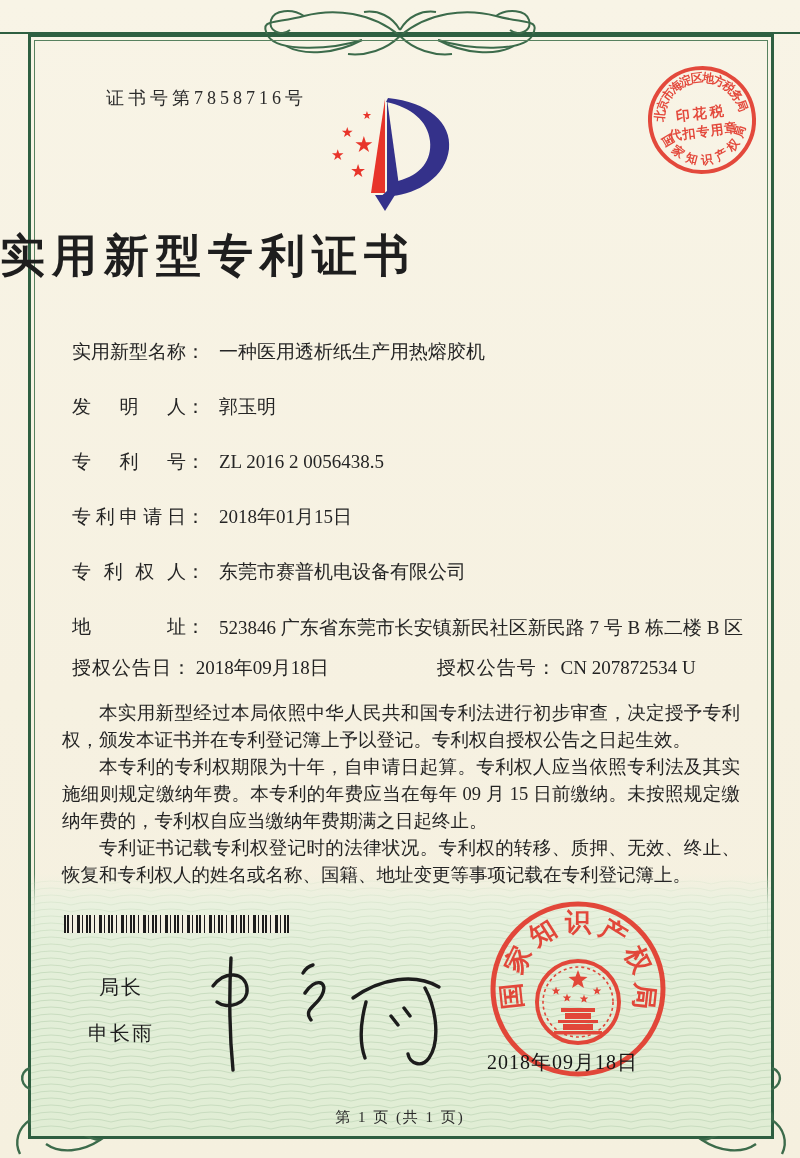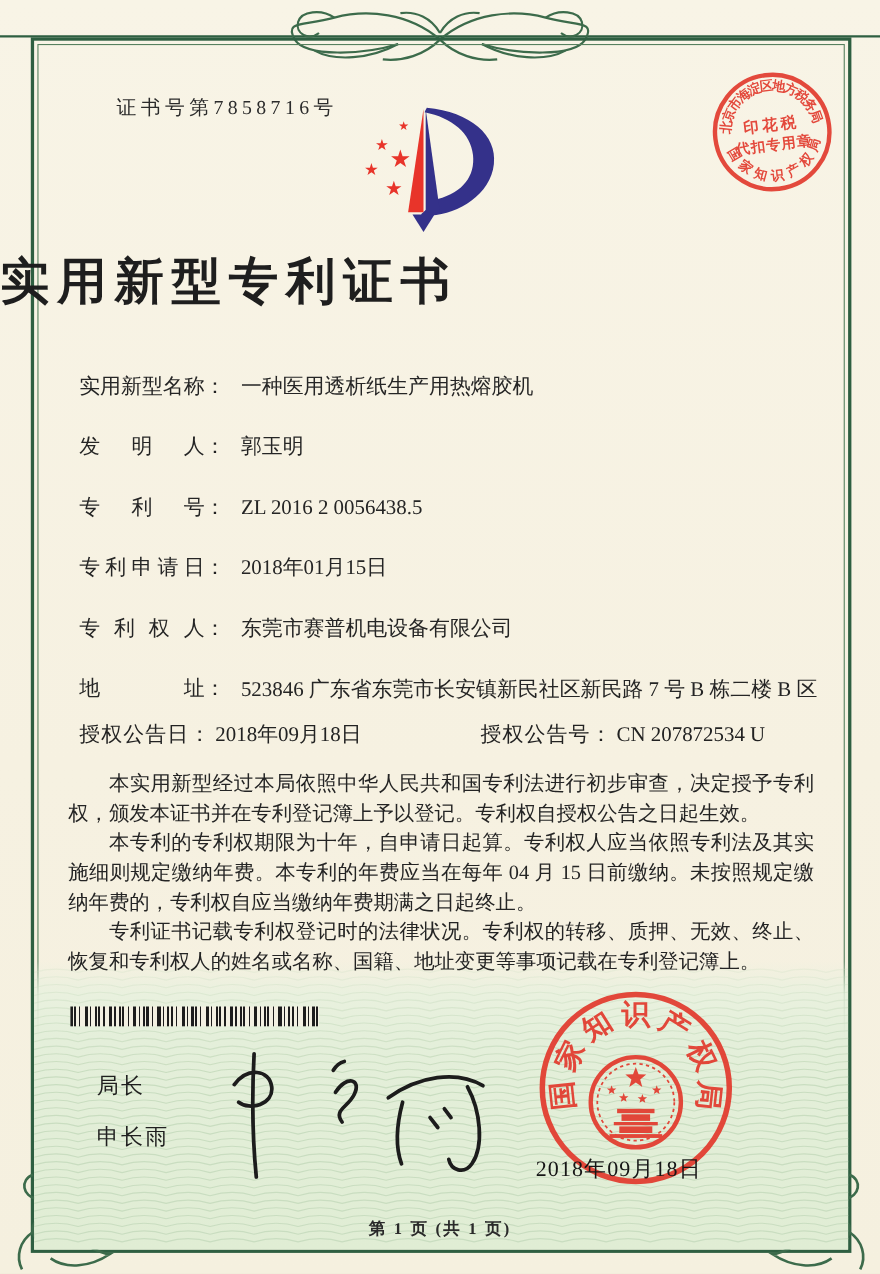--- a/index.html
+++ b/index.html
@@ -67,32 +67,32 @@
 
   .barcode{
     position:absolute; left:64px; top:915px; width:226px; height:18px;
     background:repeating-linear-gradient(90deg,
       #1d1d1d 0 2px, #f3f0e2 2px 3px, #1d1d1d 3px 5px, #f3f0e2 5px 8px,
       #1d1d1d 8px 9px, #f3f0e2 9px 13px, #1d1d1d 13px 16px, #f3f0e2 16px 18px,
       #1d1d1d 18px 19px, #f3f0e2 19px 22px);
   }
 
   .signer{ position:absolute; left:88px; top:974px; font-size:20px; color:#1f1f1f; }
-  .signer div{ letter-spacing:2px; }
+  .signer div{ letter-spacing:2px;text-align:center; }
   .signer .name{ margin-top:19px; }
   .signature{ position:absolute; left:185px; top:938px; width:280px; height:145px; }
 
   .office-seal{ position:absolute; left:487px; top:898px; width:182px; height:182px; opacity:.93; }
   .seal-date{
     position:absolute; left:487px; top:1049px; font-size:20px;
     letter-spacing:1px; color:#161616; z-index:5;
   }
   .footer{
     position:absolute; left:0; top:1108px; width:100%; text-align:center;
-    font-size:15px; letter-spacing:2px; color:#2a2a2a;font-weight:bold;
+    font-size:15px; letter-spacing:2px; color:#2a2a2a;
   }
   .logo-star{ position:absolute; color:#e8342a; line-height:1; }
   svg text{ font-family:"Liberation Serif","DejaVu Serif",serif; }
 </style>
 </head>
 <body>
 
 <div class="page">
 
   <svg class="top-ornament" viewBox="0 0 800 64">
@@ -250,21 +250,21 @@
       </span>
       <span class="grant-right">
         <span class="g-label">授权公告号</span><span>：</span>
         <span>CN 207872534 U</span>
       </span>
     </div>
   </div>
 
   <div class="paragraphs">
     <p>本实用新型经过本局依照中华人民共和国专利法进行初步审查，决定授予专利权，颁发本证书并在专利登记簿上予以登记。专利权自授权公告之日起生效。</p>
-    <p>本专利的专利权期限为十年，自申请日起算。专利权人应当依照专利法及其实施细则规定缴纳年费。本专利的年费应当在每年 04 月 15 日前缴纳。未按照规定缴纳年费的，专利权自应当缴纳年费期满之日起终止。</p>
+    <p>本专利的专利权期限为十年，自申请日起算。专利权人应当依照专利法及其实施细则规定缴纳年费。本专利的年费应当在每年 09 月 15 日前缴纳。未按照规定缴纳年费的，专利权自应当缴纳年费期满之日起终止。</p>
     <p>专利证书记载专利权登记时的法律状况。专利权的转移、质押、无效、终止、恢复和专利权人的姓名或名称、国籍、地址变更等事项记载在专利登记簿上。</p>
   </div>
 
   <div class="barcode"></div>
 
   <div class="signer">
     <div>局长</div>
     <div class="name">申长雨</div>
   </div>
 

